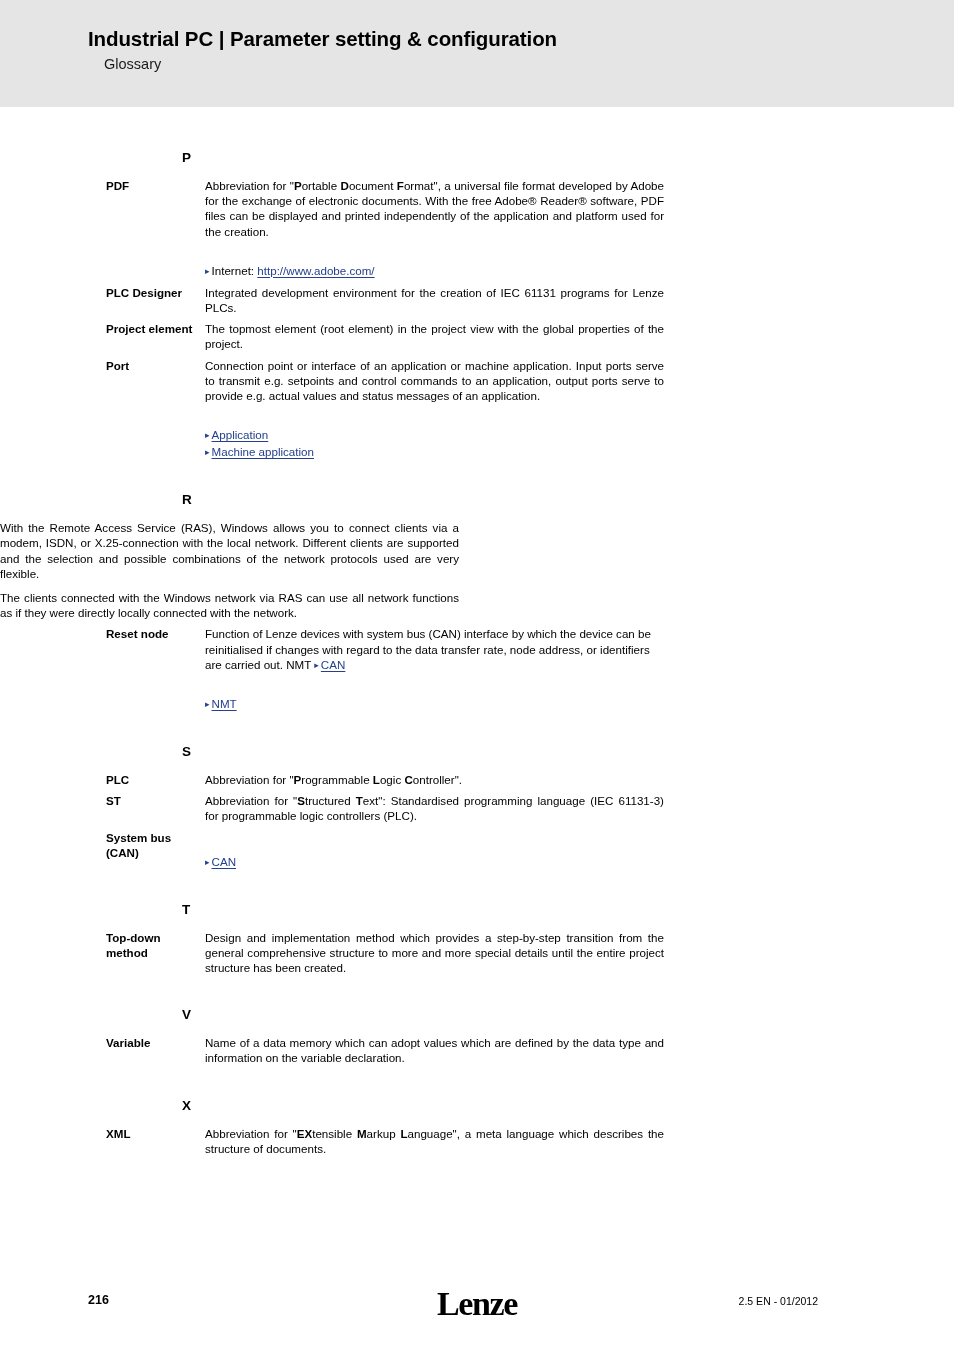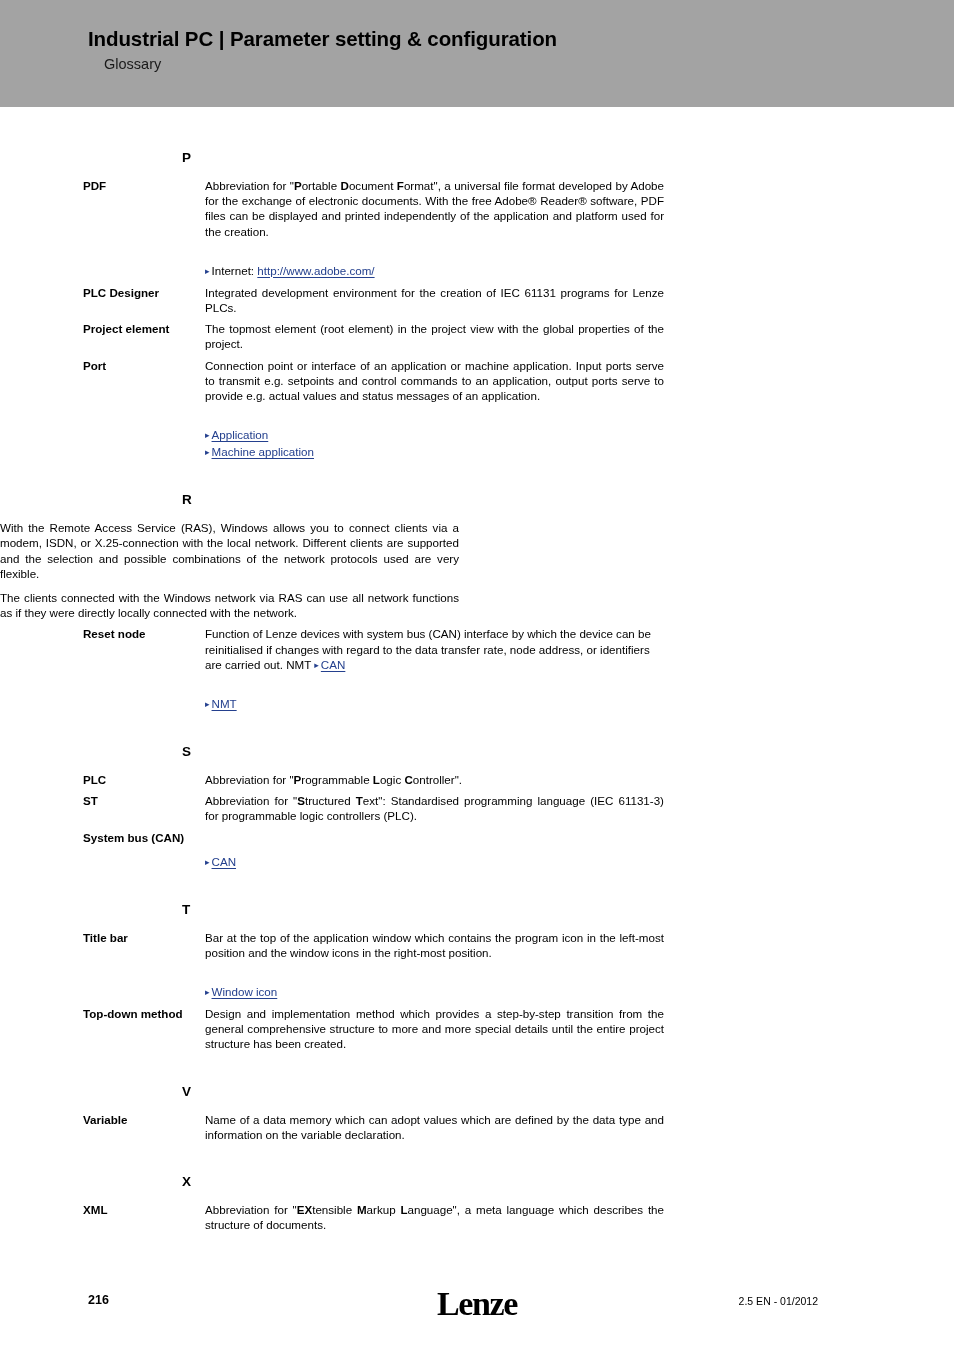--- a/index.html
+++ b/index.html
@@ -13,21 +13,21 @@
     position: relative;
     overflow: hidden;
   }
 
   
   .header-band {
     position: absolute;
     top: 0; left: 0;
     width: 954px;
     height: 107px;
-    background: #a3a3a3;
+    background: #e5e5e5;
   }
   .header-title {
     position: absolute;
     left: 88px;
     top: 27px;
     font-size: 20.5px;
     font-weight: bold;
     letter-spacing: -0.1px;
     color: #000;
     white-space: nowrap;
@@ -63,21 +63,21 @@
   .entries { margin-top: 12px; }
 
   .entry {
     display: flex;
     align-items: flex-start;
     margin-bottom: 6px;
   }
   .entry-term {
     width: 205px;
     flex: 0 0 205px;
-    padding-left: 83px;
+    padding-left: 106px;
     font-size: 11.6px;
     font-weight: bold;
     line-height: 15.2px;
     color: #000;
   }
   .entry-def {
     width: 459px;
     flex: 0 0 459px;
     font-size: 11.6px;
     line-height: 15.2px;
@@ -234,27 +234,20 @@
             <div class="link-line"><span class="arrow">▸</span><a class="xref" href="#">CAN</a></div>
           </div>
         </div>
       </div>
     </div>
     <div class="gap-md"></div>
     <div class="letter-group">
       <div class="letter-heading">T</div>
       <div class="entries">
         <div class="entry">
-          <div class="entry-term">Title bar</div>
-          <div class="entry-def">
-            <p>Bar at the top of the application window which contains the program icon in the left-most position and the window icons in the right-most position.</p>
-            <div class="link-line"><span class="arrow">▸</span><a class="xref" href="#">Window icon</a></div>
-          </div>
-        </div>
-        <div class="entry">
           <div class="entry-term">Top-down method</div>
           <div class="entry-def">
             <p>Design and implementation method which provides a step-by-step transition from the general comprehensive structure to more and more special details until the entire project structure has been created.</p>
           </div>
         </div>
       </div>
     </div>
     <div class="gap-md"></div>
     <div class="letter-group">
       <div class="letter-heading">V</div>

